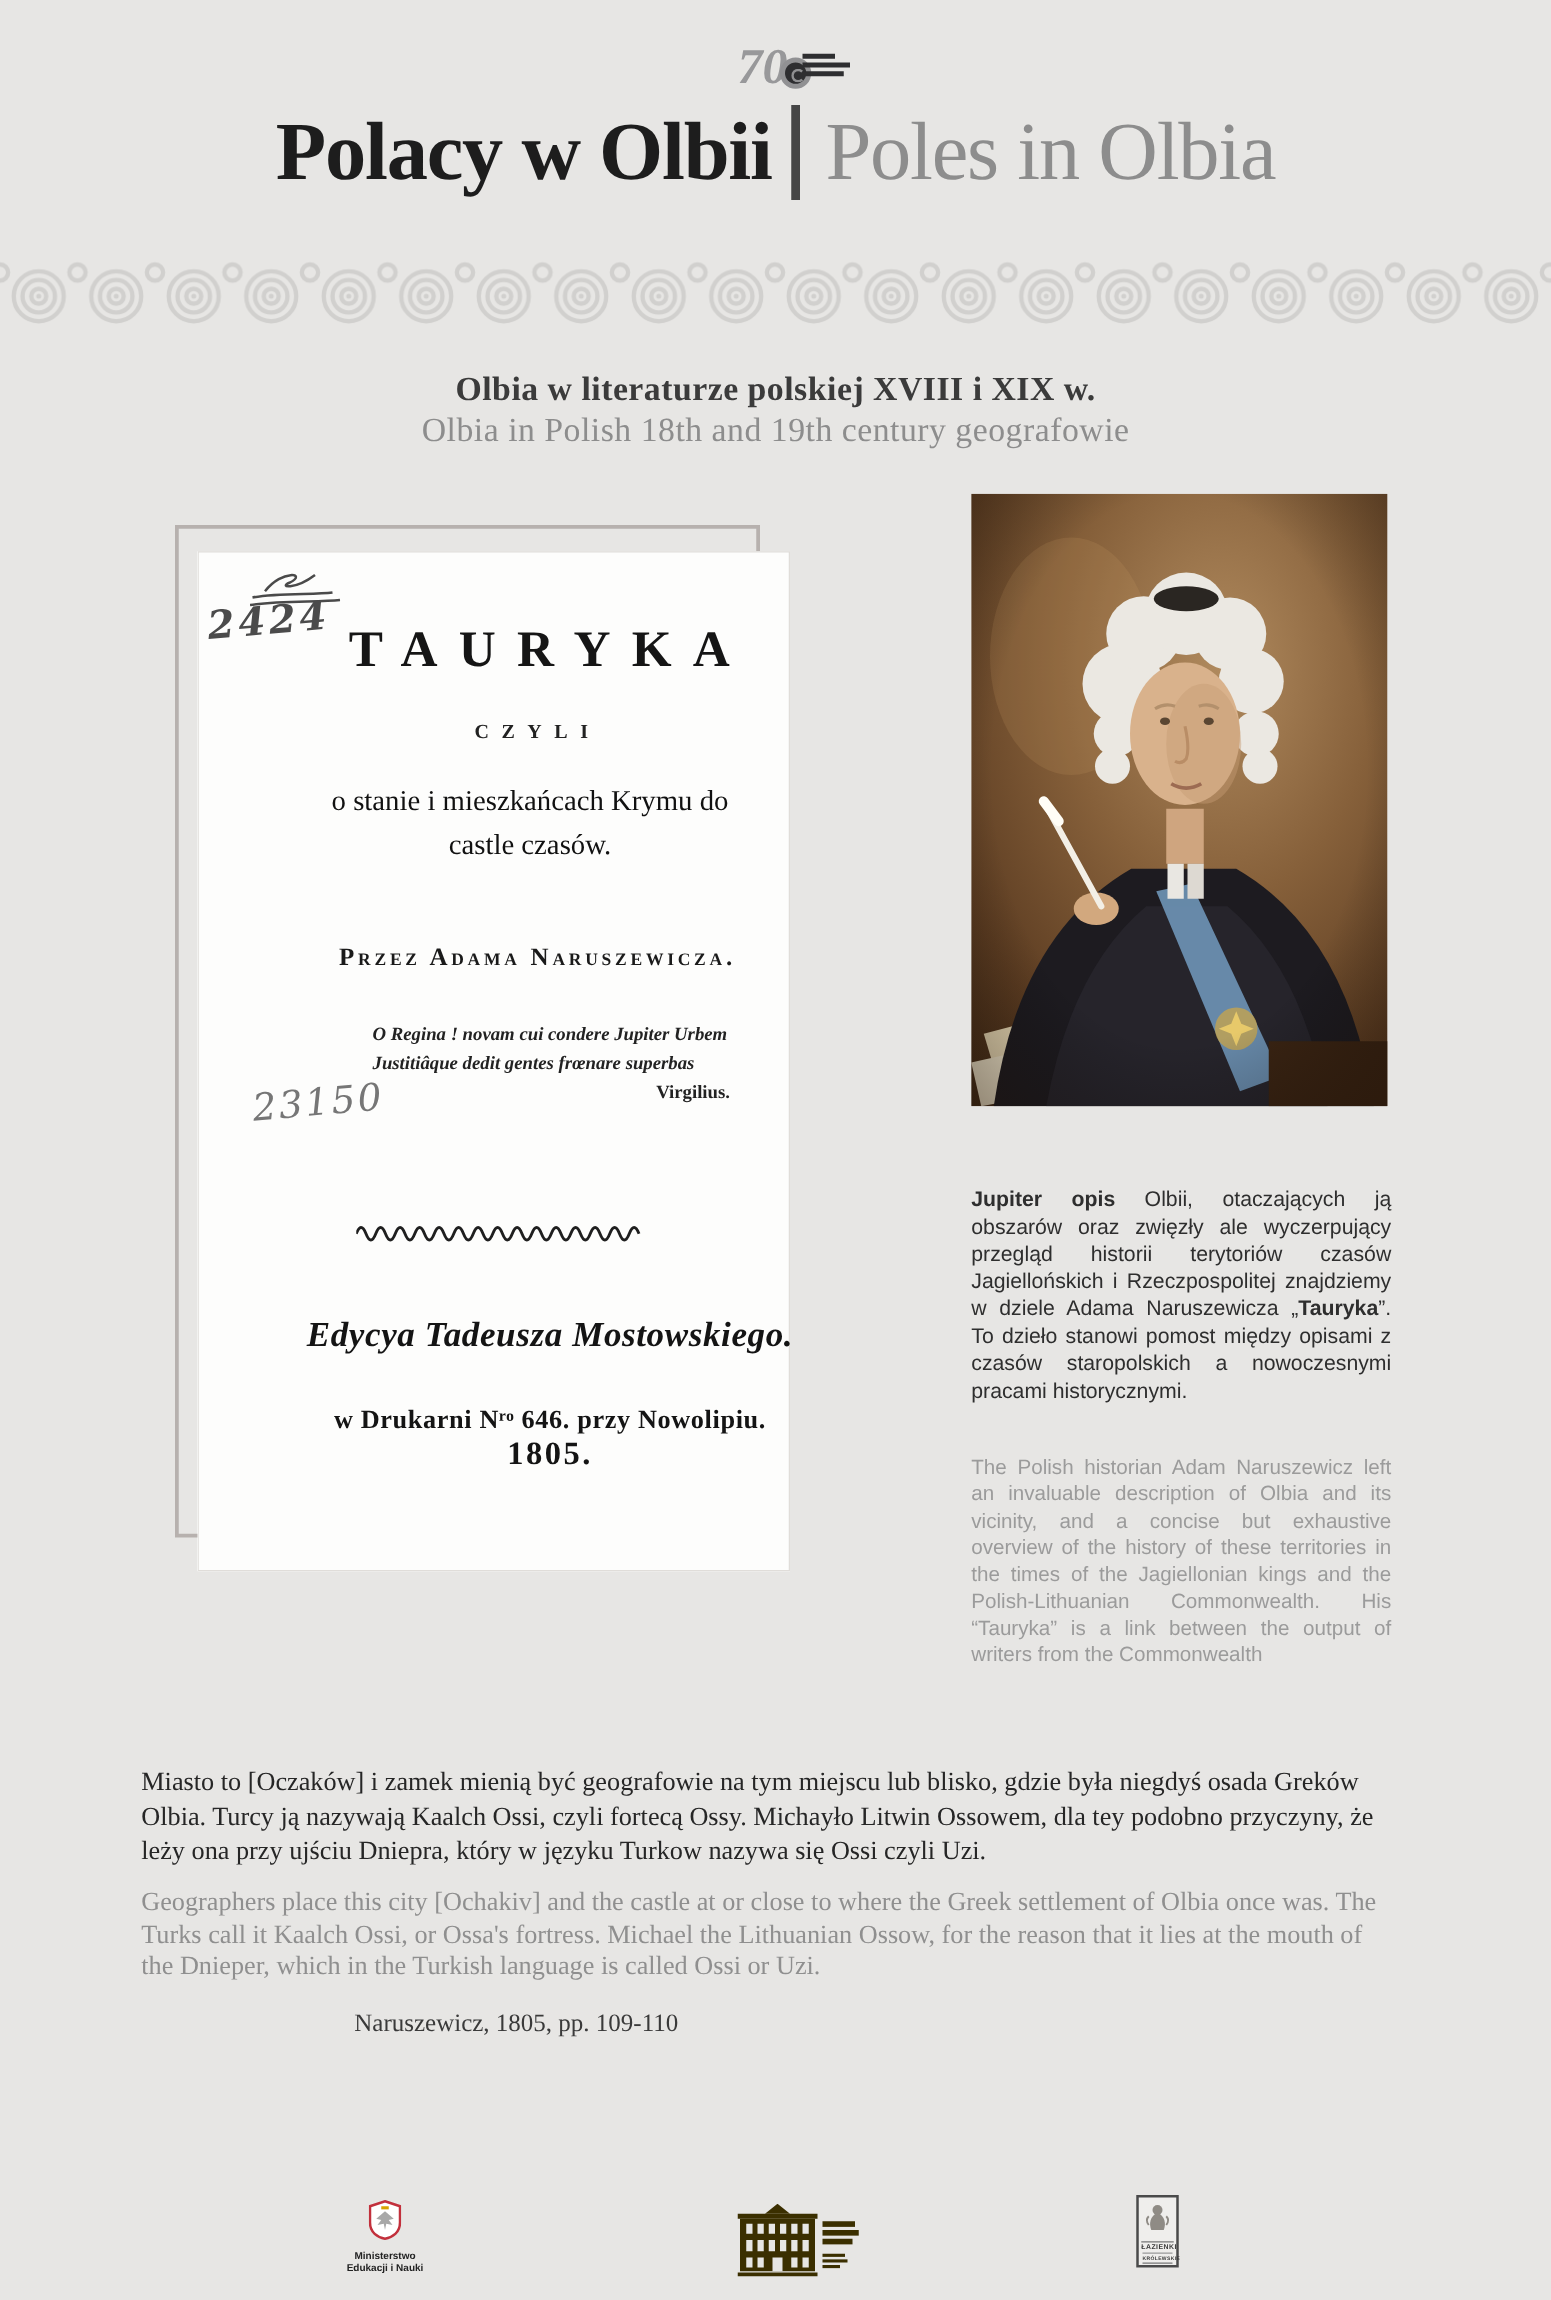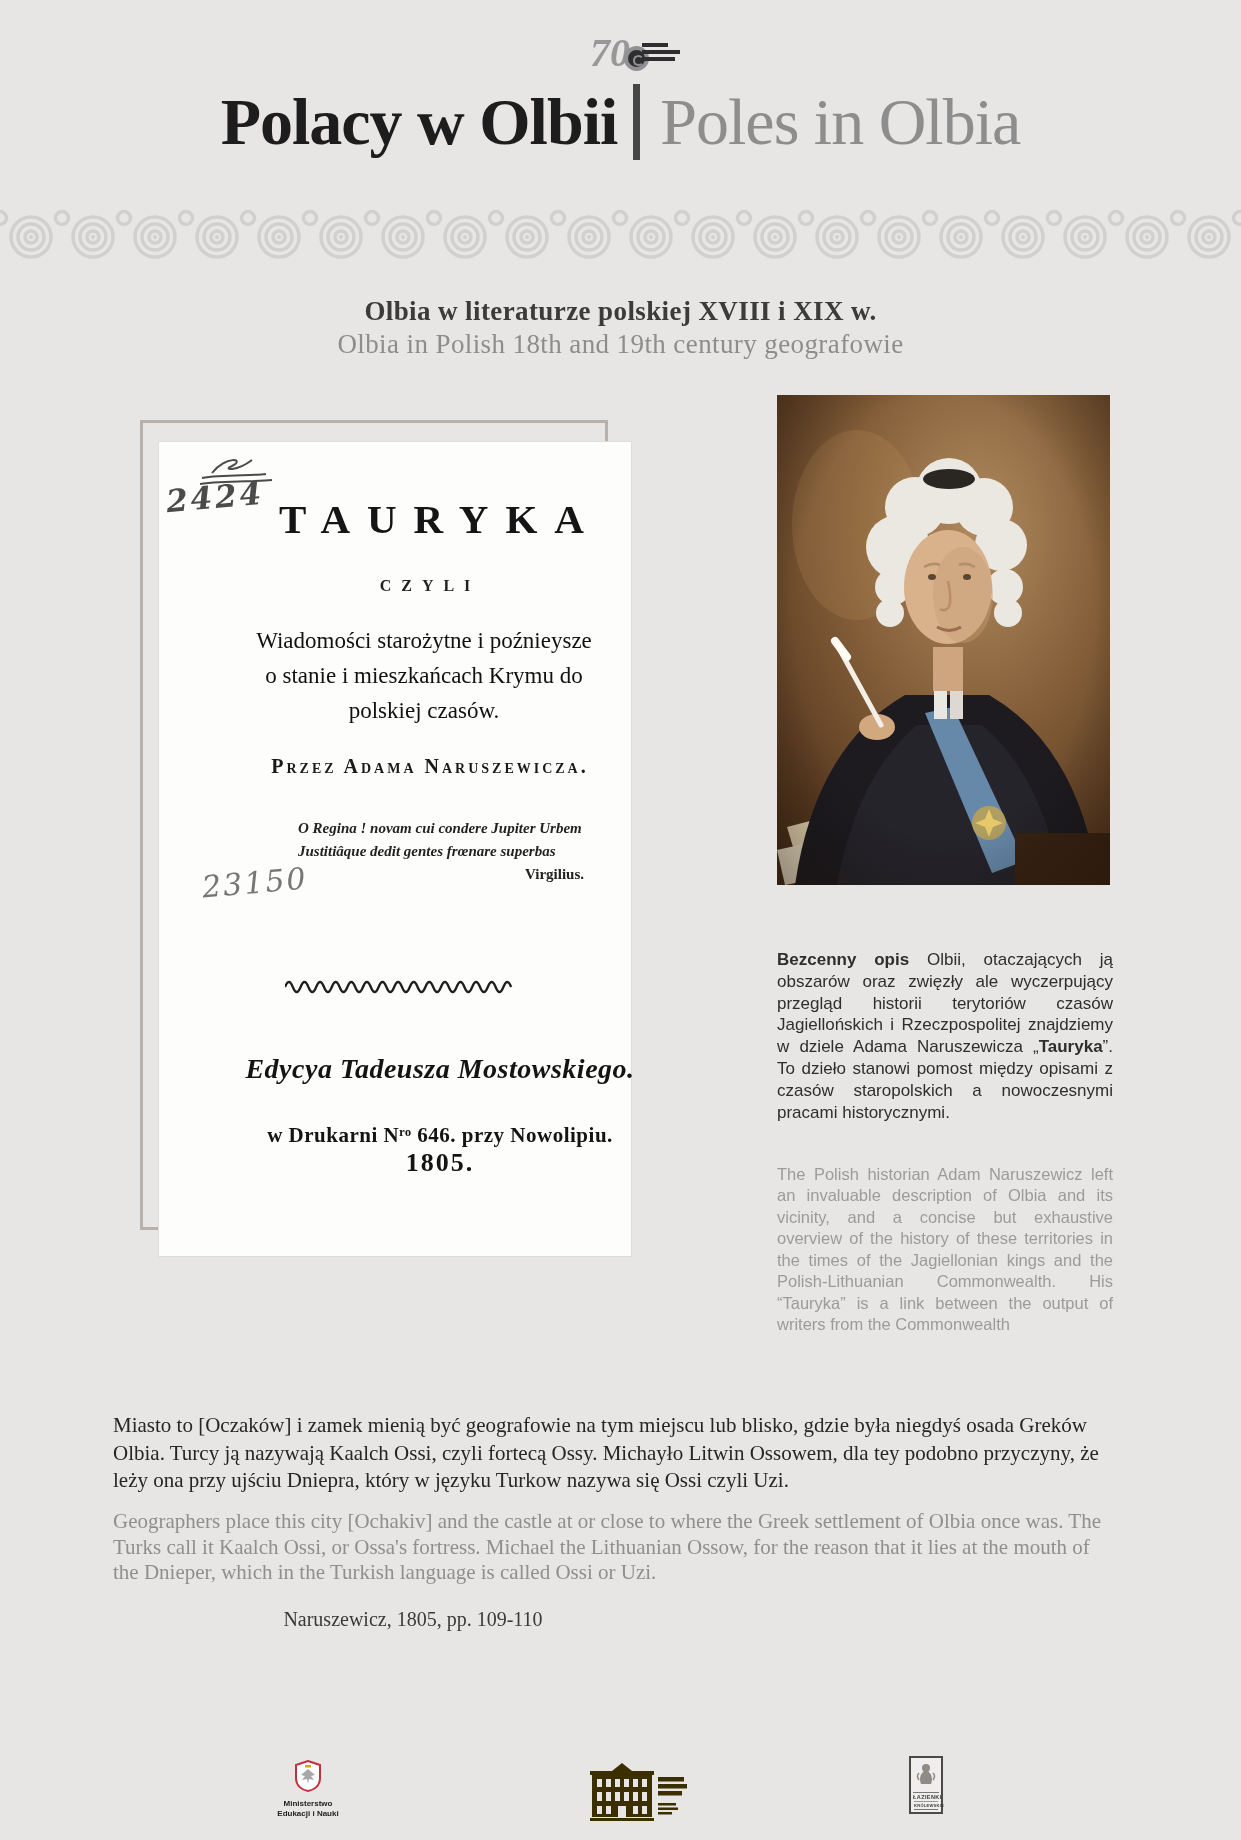--- a/index.html
+++ b/index.html
@@ -142,23 +142,22 @@
           <path d="M0 31 C 25 27 55 29 72 27"></path>
         </g>
       </svg>
       <span class="num">2424</span>
     </div>
 
     <div class="abs bk-title">TAURYKA</div>
     <div class="abs bk-czyli">CZYLI</div>
 
     <div class="abs bk-desc">
-      <div>Wiadomości starożytne i poźnieysze</div>
       <div>o stanie i mieszkańcach Krymu do</div>
-      <div>polskiej czasów.</div>
+      <div>castle czasów.</div>
     </div>
 
     <div class="abs bk-author">Przez Adama Naruszewicza.</div>
 
     <div class="abs bk-latin">
       <div>O Regina ! novam cui condere Jupiter  Urbem</div>
       <div>Justitiâque dedit gentes frœnare  superbas</div>
       <div class="attr">Virgilius.</div>
     </div>
 
@@ -233,21 +232,21 @@
       <path d="M160 232 q12 7 24 0" stroke="#9c6b52" stroke-width="3" fill="none"></path>
 
       <ellipse cx="100" cy="332" rx="18" ry="13" fill="#d2a87e"></ellipse>
       <path d="M58 246 L104 330" stroke="#f3efe6" stroke-width="5" stroke-linecap="round"></path>
       <path d="M58 246 L70 262" stroke="#fffdf6" stroke-width="8" stroke-linecap="round"></path>
       <rect x="238" y="438" width="95" height="52" fill="#3a2413"></rect>
       <rect width="333" height="490" fill="url(#pvig)"></rect>
     </svg>
   </div>
 
-  <p class="abs col-pl"><b>Bezcenny opis </b><span>Olbii, otaczających ją obszarów oraz zwięzły ale wyczerpujący przegląd historii terytoriów czasów Jagiellońskich i Rzeczpospolitej znajdziemy w dziele Adama Naruszewicza „</span><b>Tauryka</b><span>”. To dzieło stanowi pomost między opisami z czasów staropolskich a nowoczesnymi pracami historycznymi.</span></p>
+  <p class="abs col-pl"><b>Jupiter opis </b><span>Olbii, otaczających ją obszarów oraz zwięzły ale wyczerpujący przegląd historii terytoriów czasów Jagiellońskich i Rzeczpospolitej znajdziemy w dziele Adama Naruszewicza „</span><b>Tauryka</b><span>”. To dzieło stanowi pomost między opisami z czasów staropolskich a nowoczesnymi pracami historycznymi.</span></p>
 
   <p class="abs col-en">The Polish historian Adam Naruszewicz left an invaluable description of Olbia and its vicinity, and a concise but exhaustive overview of the history of these territories in the times of the Jagiellonian kings and the Polish-Lithuanian Commonwealth. His “Tauryka” is a link between the output of writers from the Commonwealth</p>
 
   <p class="abs quote-pl">Miasto to [Oczaków] i zamek mienią być geografowie na tym miejscu lub blisko, gdzie była niegdyś osada Greków Olbia. Turcy ją nazywają Kaalch Ossi, czyli fortecą Ossy. Michayło Litwin Ossowem, dla tey podobno przyczyny, że leży ona przy ujściu Dniepra, który w języku Turkow nazywa się Ossi czyli Uzi.</p>
   <p class="abs quote-en">Geographers place this city [Ochakiv] and the castle at or close to where the Greek settlement of Olbia once was. The Turks call it Kaalch Ossi, or Ossa's fortress. Michael the Lithuanian Ossow, for the reason that it lies at the mouth of the Dnieper, which in the Turkish language is called Ossi or Uzi.</p>
   <p class="abs citation">Naruszewicz, 1805, pp. 109-110</p>
 
   <div class="abs ministry">
     <svg width="26" height="32">
       <path d="M13 1 L25 5 V18 C25 26 19 30 13 31 C7 30 1 26 1 18 V5 Z" fill="#ffffff" stroke="#c2303c" stroke-width="2"></path>

